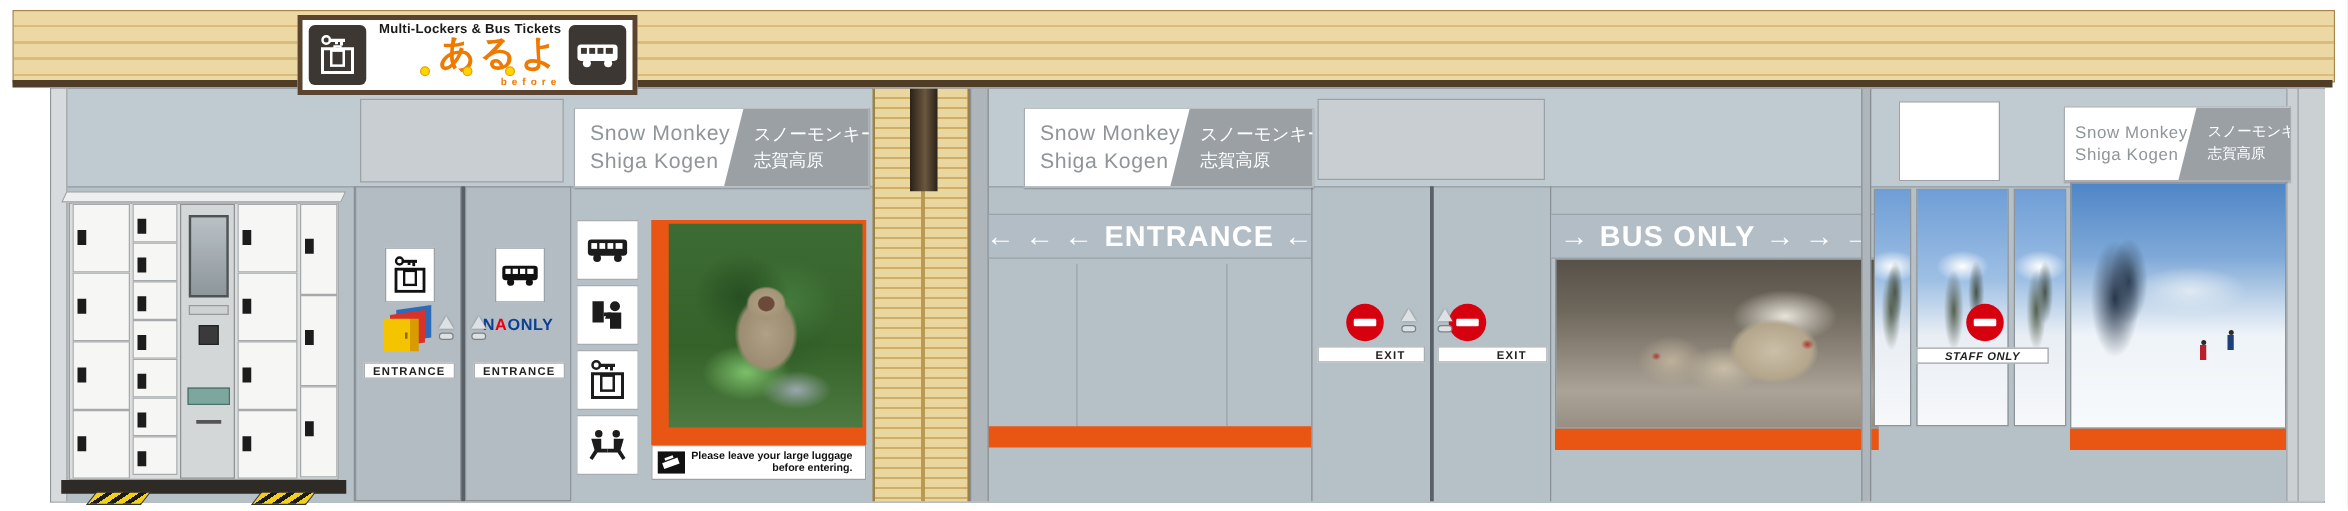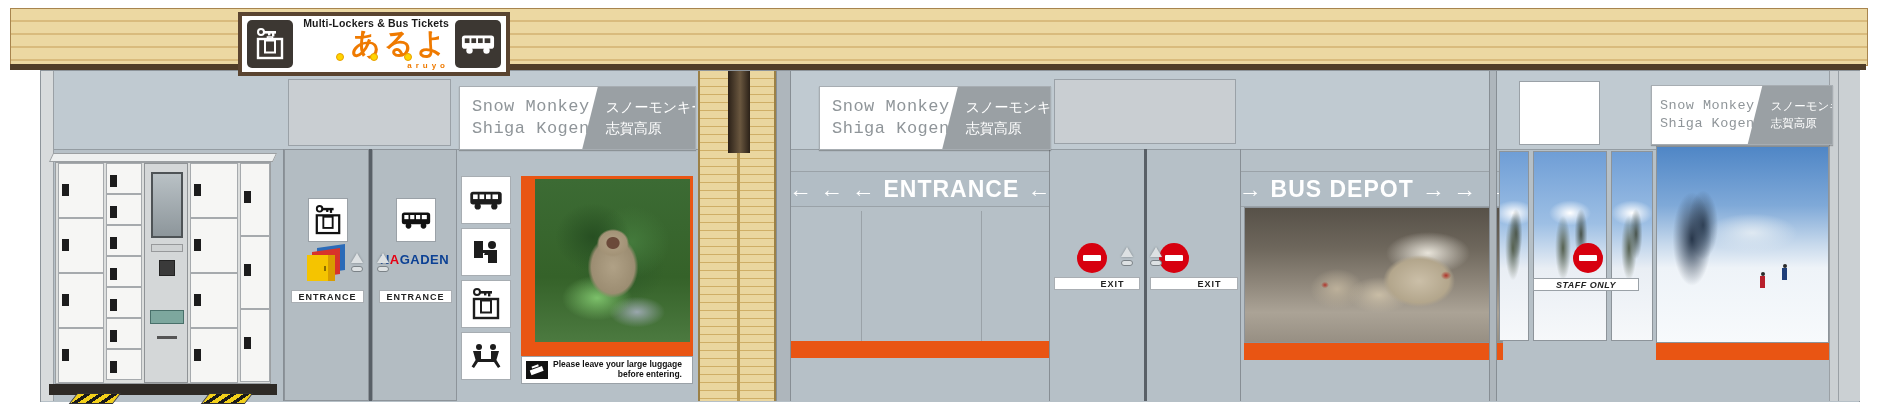--- a/index.html
+++ b/index.html
@@ -33,21 +33,21 @@
   .pillar-left{left:0;top:0;width:12px;height:330px;background:#d8dbdc;border-right:1px solid #9aa0a5;}
   .pillar-right{left:1788px;top:0;width:30px;height:330px;background:#cbd0d3;border-left:1px solid #9aa0a5;}
   .pillar-right i{position:absolute;left:8px;top:0;width:1px;height:100%;background:#9aa0a5;}
 
   .transom{background:#c9ced2;border:1px solid #9aa1a7;box-sizing:border-box;}
 
   
   .sm-sign{background:#fff;border:1px solid #a7adb2;display:flex;overflow:hidden;z-index:4;
            box-shadow:0 1px 1px rgba(60,60,60,.35);}
   .sm-en{flex:1;display:flex;flex-direction:column;justify-content:center;padding-left:12px;
-         color:#8f9599;font-size:17px;line-height:1.3;letter-spacing:.5px;white-space:nowrap;font-family:Liberation Mono, monospace;}
+         color:#8f9599;font-size:17px;line-height:1.3;letter-spacing:.5px;white-space:nowrap;}
   .sm-jp{position:relative;width:46%;display:flex;flex-direction:column;justify-content:center;
          padding-left:16px;color:#fff;font-size:14px;line-height:1.5;box-sizing:border-box;}
   .sm-jp::before{content:"";position:absolute;top:0;bottom:0;left:0;right:-14px;background:#9aa0a4;
          transform:skewX(-14deg);}
   .sm-jp span{position:relative;white-space:nowrap;}
   .sm-small .sm-en{font-size:13.5px;padding-left:8px;}
   .sm-small .sm-jp{font-size:11.5px;}
 
   
   .edoors{left:242px;top:78px;width:173px;height:252px;border-left:1px solid #878e94;
@@ -186,21 +186,21 @@
       </svg>
     </div>
     <div class="hsign-mid">
       <div class="hsign-sub">Multi-Lockers &amp; Bus Tickets</div>
       <div class="hsign-title">あるよ</div>
       <div class="hsign-dots">
           <i></i>
           <i></i>
           <i></i>
         </div>
-      <div class="hsign-romaji">aruyo</div>
+      <div class="hsign-romaji">before</div>
     </div>
     <div class="hsign-ic">
       <svg width="34" height="26" viewBox="0 0 36 26">
         <rect x="1" y="4" width="34" height="14" rx="3" fill="#fff"></rect>
         <rect x="4" y="7" width="5" height="5" fill="#3c3732"></rect>
           <rect x="11" y="7" width="5" height="5" fill="#3c3732"></rect>
         <rect x="18" y="7" width="5" height="5" fill="#3c3732"></rect>
           <rect x="25" y="7" width="6" height="5" fill="#3c3732"></rect>
         <circle cx="9" cy="20" r="3.4" fill="#fff"></circle>
           <circle cx="27" cy="20" r="3.4" fill="#fff"></circle>
@@ -273,21 +273,21 @@
             <rect x="1" y="4" width="34" height="14" rx="3" fill="#111"></rect>
             <rect x="4" y="7" width="5" height="5" fill="#fff"></rect>
               <rect x="11" y="7" width="5" height="5" fill="#fff"></rect>
             <rect x="18" y="7" width="5" height="5" fill="#fff"></rect>
               <rect x="25" y="7" width="6" height="5" fill="#fff"></rect>
             <circle cx="9" cy="20" r="3.4" fill="#111"></circle>
               <circle cx="27" cy="20" r="3.4" fill="#111"></circle>
           </svg>
         </div>
         <div class="nagaden" style="top:102px;">
-          <span class="nag-b">N</span><span class="nag-r">A</span><span class="nag-b">GADEN</span>
+          <span class="nag-b">N</span><span class="nag-r">A</span><span class="nag-b">ONLY</span>
         </div>
         <div class="label-strip" style="left:6px;top:140px;width:73px;height:13px;">ENTRANCE</div>
       </div>
       <div class="handle" style="left:66px;top:104px;">
           <span class="tri"></span>
           <span class="pil"></span>
         </div>
       <div class="handle" style="left:92px;top:104px;">
           <span class="tri"></span>
           <span class="pil"></span>
@@ -375,21 +375,21 @@
           <span class="pil"></span>
         </div>
       <div class="handle" style="left:99px;top:98px;">
           <span class="tri"></span>
           <span class="pil"></span>
         </div>
     </div>
 
     <div class="abs wayrow" style="left:1200px;top:100px;width:265px;height:36px;">
       <span>→</span>
-        <span>BUS DEPOT</span>
+        <span>BUS ONLY</span>
         <span>→ → →</span>
     </div>
     <div class="abs photo photo-onsen" style="left:1203px;top:136px;width:259px;height:136px;"></div>
     <div class="abs orange-stripe" style="left:1203px;top:272px;width:259px;height:17px;"></div>
 
     <div class="abs pillar" style="left:1448px;top:0;width:8px;height:330px;"></div>
     <div class="abs blank-sign" style="left:1478px;top:10px;width:79px;height:62px;"></div>
     <div class="abs photo photo-winter" style="left:1458px;top:80px;width:30px;height:190px;"></div>
     <div class="abs photo photo-winter" style="left:1492px;top:80px;width:74px;height:190px;"></div>
     <div class="abs photo photo-winter" style="left:1570px;top:80px;width:42px;height:190px;"></div>

